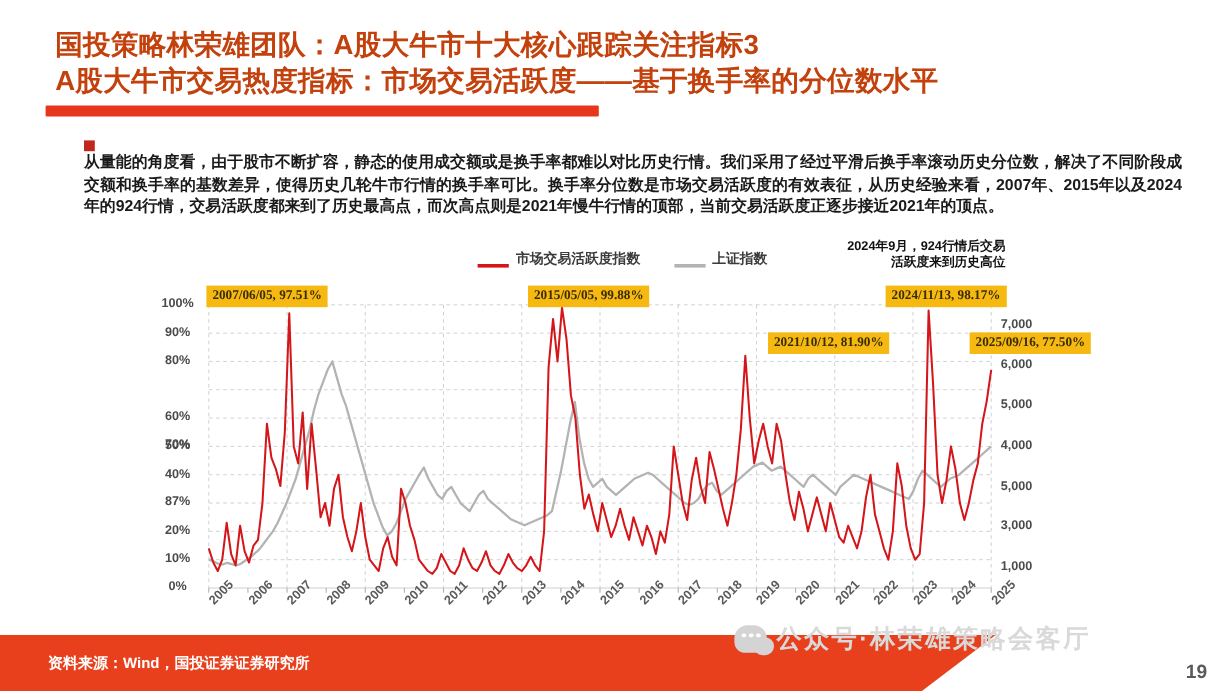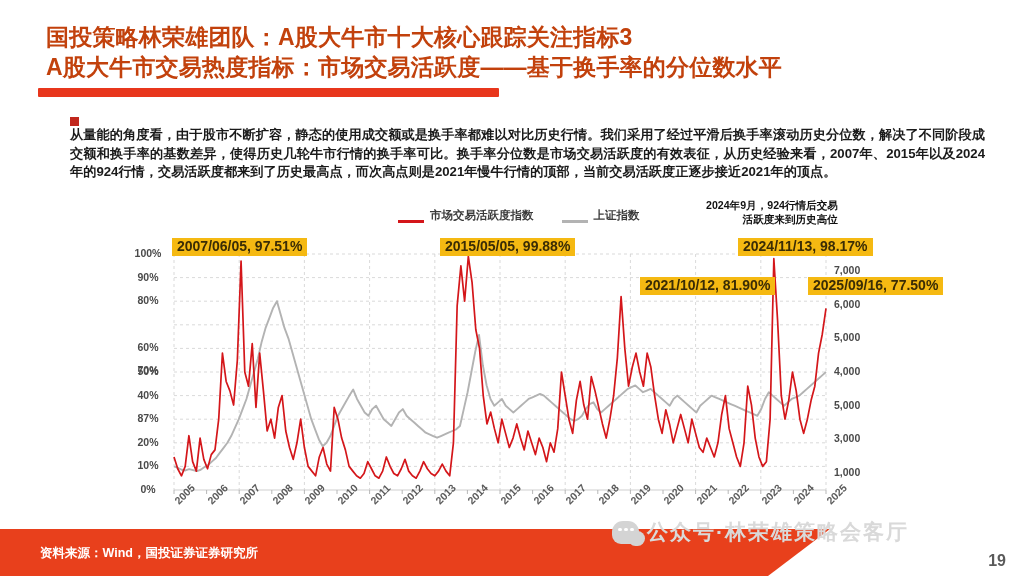--- a/index.html
+++ b/index.html
@@ -37,22 +37,22 @@
   
   .chart-area { position:absolute; left:118px; top:192px; width:800px; height:330px; }
   .chart-svg { display:block; width:800px; height:330px; }
 
   .legend { position:absolute; left:280px; top:16px; display:flex; gap:28px; align-items:center; }
   .legend-item { display:flex; align-items:flex-end; gap:6px; }
   .legend-swatch { width:26px; height:3px; display:block; }
   .legend-label { font-size:11.5px; color:#3b3b3b; font-weight:600; white-space:nowrap; }
 
   .callout {
-    position:absolute; font-size:14px; font-weight:700; color:#3a2c05;
-    background:#f5b912; padding:2px 5px 3px; white-space:nowrap; line-height:13px;
+    position:absolute; font-size:11px; font-weight:700; color:#3a2c05;
+    background:#f5b912; padding:2px 5px 3px; white-space:nowrap; line-height:13px;font-family:Liberation Serif, serif;
   }
   .note-text {
     position:absolute; font-size:10.6px; font-weight:700; color:#111;
     line-height:14px; white-space:nowrap;text-align:right;
   }
 
   .axis-label {
     position:absolute; font-size:10.5px; color:#4a4a4a; font-weight:600;
     white-space:nowrap;
   }

